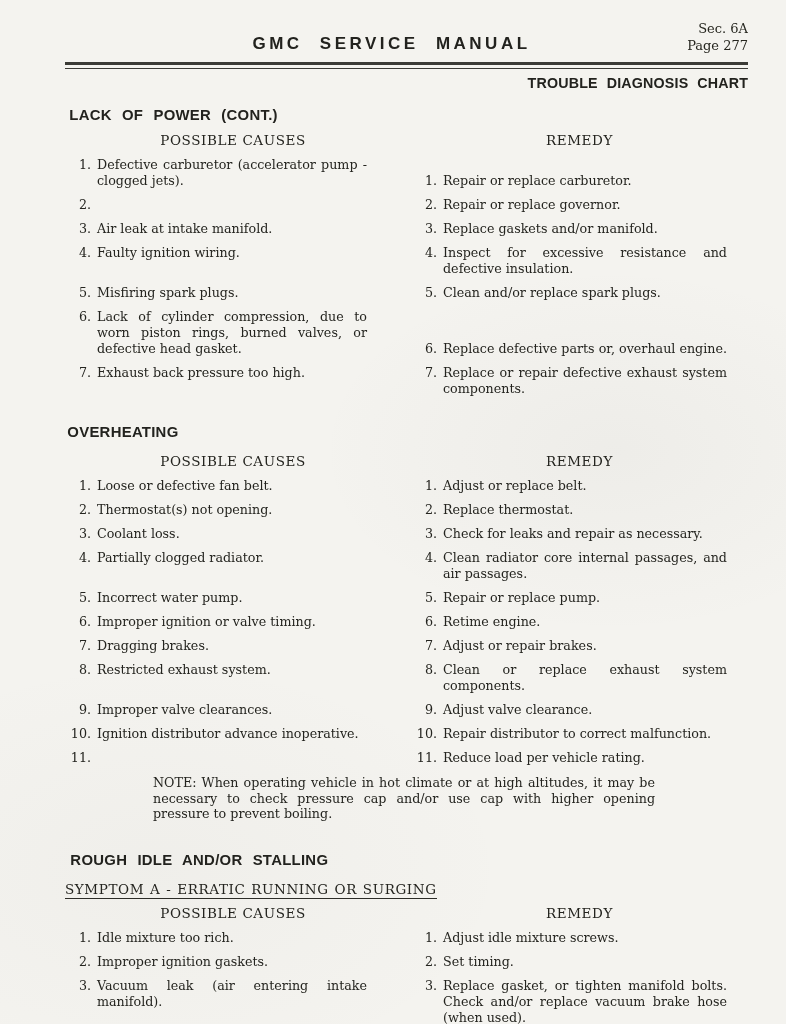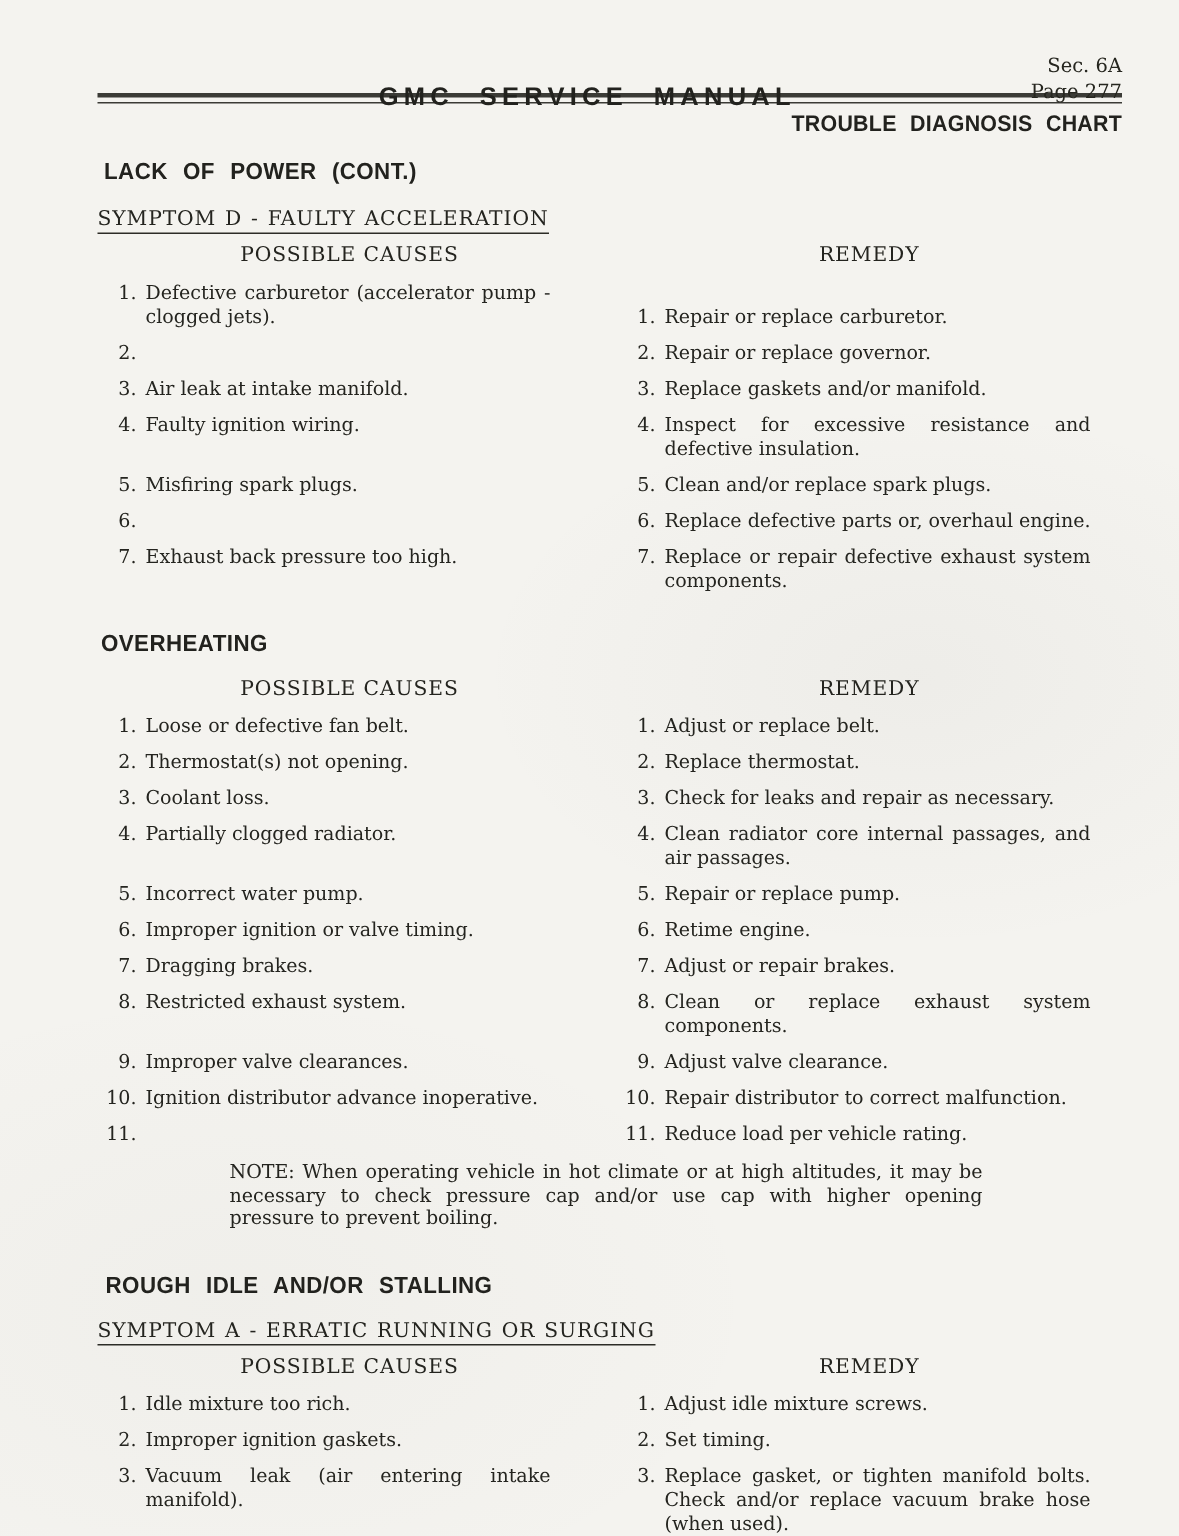--- a/index.html
+++ b/index.html
@@ -17,25 +17,25 @@
       radial-gradient(ellipse 500px 300px at 20% 85%, rgba(130,130,120,0.04), rgba(0,0,0,0) 70%),
       #f4f3ef;
   }
   .content{position:absolute;left:65px;top:0;width:683px;}
 
   
   .hdr{position:relative;height:62px;}
   .hdr-title{
     position:absolute;left:0;right:30px;top:34px;text-align:center;
     font-family:"Liberation Sans", sans-serif;font-weight:700;font-size:17px;
-    letter-spacing:3.5px;word-spacing:9px;color:#22221e;margin-top:21px;
+    letter-spacing:3.5px;word-spacing:9px;color:#22221e;
   }
   .hdr-ref{
     position:absolute;right:0;top:20px;text-align:right;
-    font-size:13px;line-height:17px;color:#26261f;margin-top:16px;
+    font-size:13px;line-height:17px;color:#26261f;
   }
   .rule{height:3px;border-top:3px solid #3b3b36;border-bottom:1.5px solid #3b3b36;}
   .chart-title{
     margin-top:5px;text-align:right;
     font-family:"Liberation Sans", sans-serif;font-weight:700;font-size:15px;
     word-spacing:5px;letter-spacing:0.2px;color:#22221e;
   }
   .chart-title .sq{display:inline-block;transform:scaleX(0.95);transform-origin:right center;}
 
   
@@ -86,21 +86,20 @@
         <div>Page 277</div>
       </div>
     </div>
     <div class="rule"></div>
     <div class="chart-title"><span class="sq">TROUBLE DIAGNOSIS CHART</span></div>
 
     <div class="hdr-space"></div>
 
     <div class="sec-lack">
       <div class="big-heading"><span class="sq">LACK OF POWER (CONT.)</span></div>
-      <div class="symptom"><span>SYMPTOM D - FAULTY ACCELERATION</span></div>
       <div class="col-heads">
         <div class="col-head">POSSIBLE CAUSES</div>
         <div class="col-head">REMEDY</div>
       </div>
       <div class="rows">
         <div class="row align-end">
           <div class="cell cause">
               <span class="num">1.</span>
               <span class="txt">Defective carburetor (accelerator pump - clogged jets).</span>
             </div>
@@ -144,20 +143,21 @@
               <span class="txt">Misfiring spark plugs.</span>
             </div>
           <div class="cell remedy">
               <span class="num">5.</span>
               <span class="txt">Clean and/or replace spark plugs.</span>
             </div>
         </div>
         <div class="row align-end">
           <div class="cell cause">
               <span class="num">6.</span>
+              <span class="txt">Lack of cylinder compression, due to worn piston rings, burned valves, or defective head gasket.</span>
             </div>
           <div class="cell remedy">
               <span class="num">6.</span>
               <span class="txt">Replace defective parts or, overhaul engine.</span>
             </div>
         </div>
         <div class="row">
           <div class="cell cause">
               <span class="num">7.</span>
               <span class="txt">Exhaust back pressure too high.</span>

